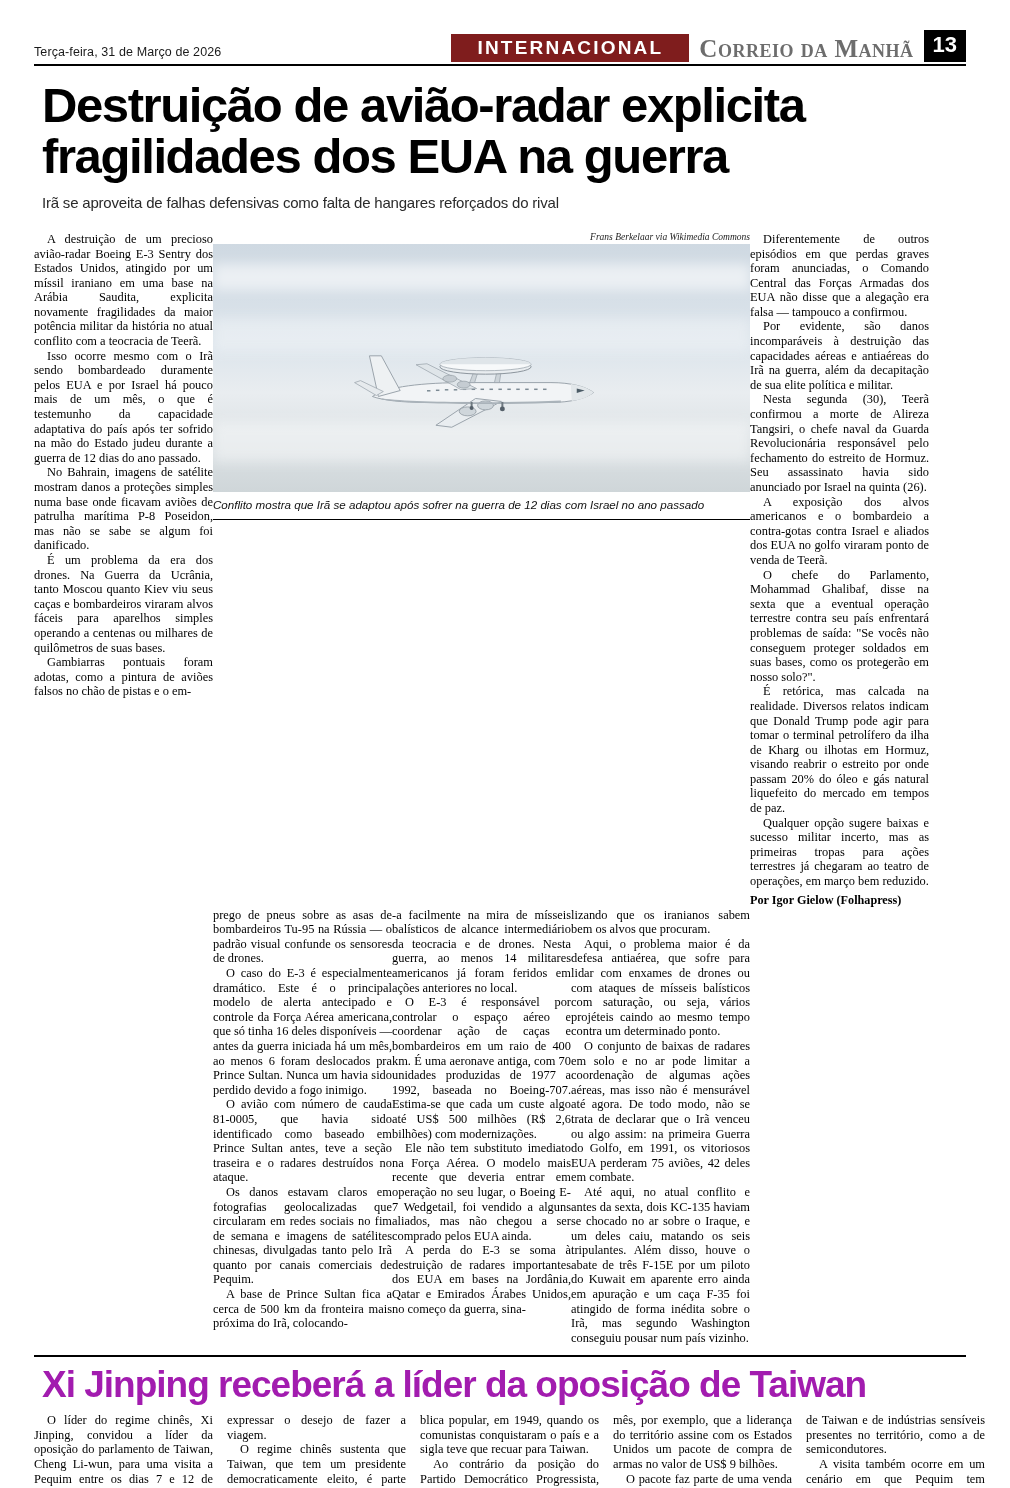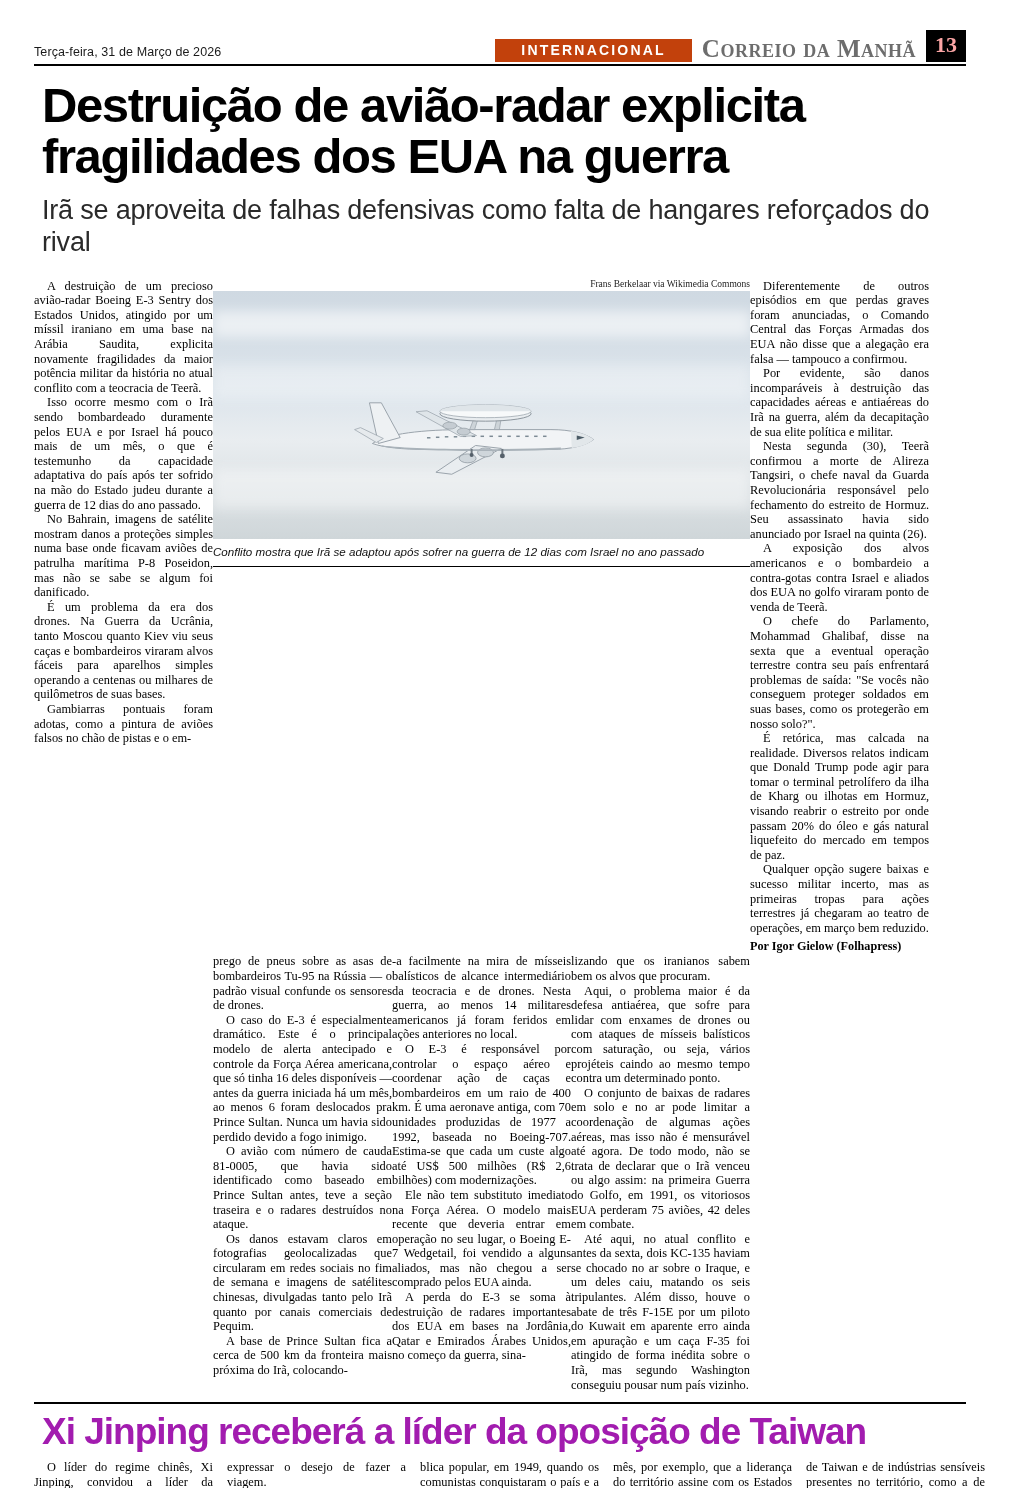--- a/index.html
+++ b/index.html
@@ -37,43 +37,43 @@
     color: #1a1a1a;
     letter-spacing: .1px;
     padding-bottom: 3px;
   }
   .mast-right {
     display: flex;
     align-items: flex-end;
     gap: 10px;
   }
   .section-tag {
-    background: #c2410c;
+    background: #7f1d1d;
     color: #fff;
     font-family: "Liberation Sans", sans-serif;
     font-weight: bold;
-    font-size: 14px;
+    font-size: 19px;
     letter-spacing: 2.2px;
     padding: 4px 26px 5px 26px;
     line-height: 1;
   }
   .paper-name {
     font-family: "Liberation Serif", serif;
     font-weight: bold;
     font-size: 25px;
     letter-spacing: .5px;
     color: #6d6d6d;
     line-height: 1;
     padding-bottom: 1px;
     font-variant: small-caps;
   }
   .page-num {
     background: #000;
-    color: #fca5a5;
-    font-family: Liberation Serif, serif;
+    color: #ffffff;
+    font-family: Liberation Sans, sans-serif;
     font-weight: bold;
     font-size: 22px;
     line-height: 1;
     padding: 4px 9px 6px 9px;
     min-width: 20px;
     text-align: center;
   }
   .mast-rule {
     border-bottom: 2px solid #000;
     margin-top: 2px;
@@ -84,21 +84,21 @@
     font-family: "Liberation Sans", sans-serif;
     font-weight: bold;
     font-size: 49px;
     line-height: 1.04;
     letter-spacing: -1.4px;
     margin: 14px 0 0 8px;
     color: #000;
   }
   .subhead {
     font-family: "Liberation Sans", sans-serif;
-    font-size: 27px;
+    font-size: 15px;
     line-height: 1.2;
     letter-spacing: -.2px;
     margin: 12px 0 10px 8px;
     color: #2a2a2a;
   }
 
   
   .cols {
     display: grid;
     grid-template-columns: 179px 179px 179px 179px 179px;
@@ -123,20 +123,21 @@
   .photo-wrap {
     grid-column: 2 / span 3;
     margin-bottom: 4px;
   }
   .credit {
     font-family: "Liberation Serif", serif;
     font-size: 9.5px;
     text-align: right;
     color: #222;
     margin-bottom: 2px;
+    font-style: italic;
   }
   .photo {
     width: 100%;
     height: 248px;
     position: relative;
     overflow: hidden;
     background: linear-gradient(to bottom, #cfd9e2 0%, #dde5ec 42%, #e9edf0 60%, #cfd6d9 100%);
   }
   .photo .cloudband {
     position: absolute; left: 0; right: 0;

